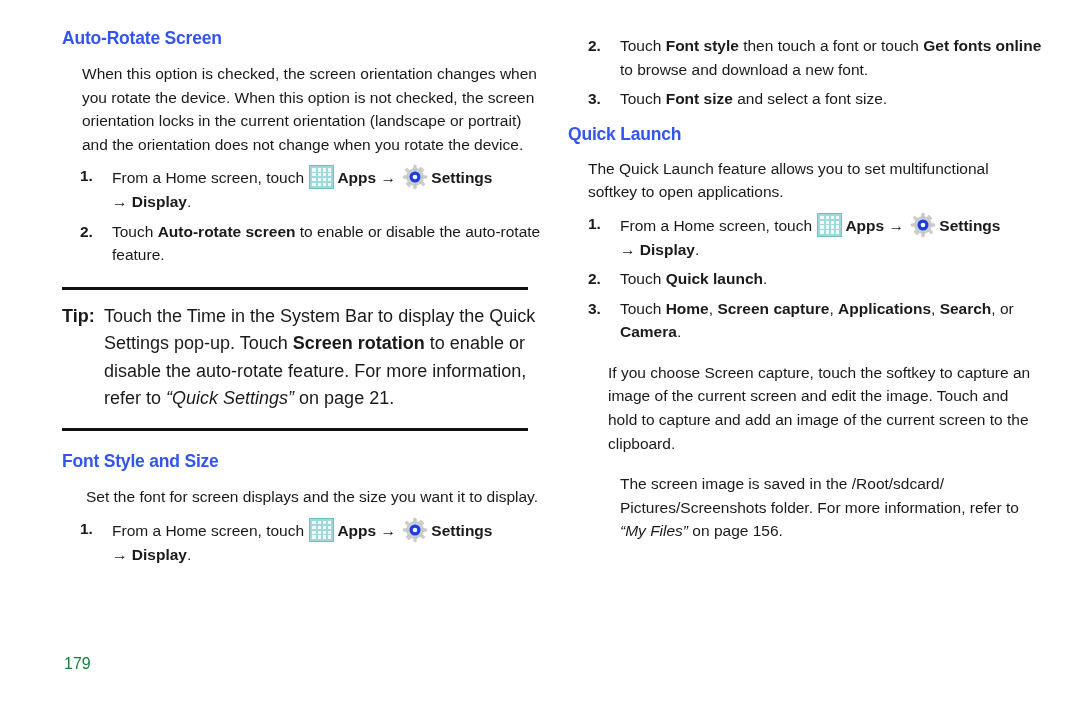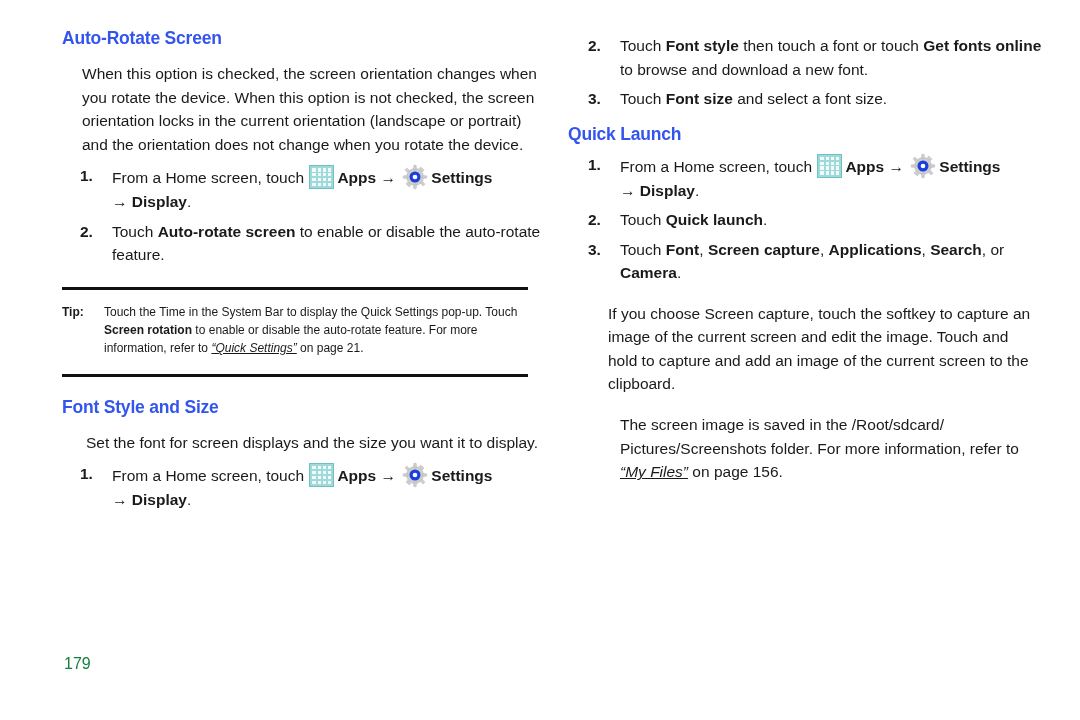--- a/index.html
+++ b/index.html
@@ -55,33 +55,33 @@
   }
   .oitem .num {
     position: absolute;
     left: 18px;
     top: 0;
     font-weight: bold;
     font-size: 15.5px;
   }
   .sub-line { display: block; }
   b, .b { font-weight: bold; }
-  i, .i { font-style: italic; text-decoration: underline; }
+  i, .i { font-style: italic; }
 
   
   .rule {
     border: none;
     border-top: 3.5px solid #111111;
     margin: 0;
     width: 466px;
   }
   .tip {
     position: relative;
     padding-left: 42px;
-    font-size: 12px;
+    font-size: 18px;
     line-height: 1.52;
   }
   .tip .tip-label {
     position: absolute;
     left: 0;
     top: 0;
     font-weight: bold;
   }
 
   
@@ -244,20 +244,21 @@
         <span>Touch </span><b>Font style</b><span> then touch a font or touch </span><b>Get fonts online</b><span> to browse and download a new font.</span>
       </li>
       <li class="oitem" style="padding-left:52px;margin-top:6px;">
         <span class="num" style="left:20px;">3.</span>
         <span>Touch </span><b>Font size</b><span> and select a font size.</span>
       </li>
     </ol>
 
     <div class="h-section" style="margin-top:13px;">Quick Launch</div>
 
+    <div class="p p-indent" style="margin-top:12px;width:446px;">The Quick Launch feature allows you to set multifunctional softkey to open applications.</div>
 
     <ol class="olist" style="margin-top:8px;">
       <li class="oitem" style="padding-left:52px;">
         <span class="num" style="left:20px;">1.</span>
         <span>From a Home screen, touch </span><span class="icon-apps"><span class="grid">
               <i></i>
               <i></i>
               <i></i>
               <i></i>
               <i></i>
@@ -288,21 +289,21 @@
               <circle cx="20" cy="20" r="3.6" fill="#ffffff"></circle>
             </svg></span><b>Settings</b>
         <span class="sub-line"><b class="arrow">→</b>&nbsp;<b>Display</b><span>.</span></span>
       </li>
       <li class="oitem" style="padding-left:52px;margin-top:6px;">
         <span class="num" style="left:20px;">2.</span>
         <span>Touch </span><b>Quick launch</b><span>.</span>
       </li>
       <li class="oitem" style="padding-left:52px;margin-top:6px;">
         <span class="num" style="left:20px;">3.</span>
-        <span>Touch </span><b>Font</b><span>, </span><b>Screen capture</b><span>, </span><b>Applications</b><span>, </span><b>Search</b><span>, or </span><b>Camera</b><span>.</span>
+        <span>Touch </span><b>Home</b><span>, </span><b>Screen capture</b><span>, </span><b>Applications</b><span>, </span><b>Search</b><span>, or </span><b>Camera</b><span>.</span>
       </li>
     </ol>
 
     <div class="p" style="margin-top:17px;margin-left:40px;width:428px;">If you choose Screen capture, touch the softkey to capture an image of the current screen and edit the image. Touch and hold to capture and add an image of the current screen to the clipboard.</div>
 
     <div class="p" style="margin-top:17px;margin-left:52px;width:428px;"><span>The screen image is saved in the /Root/sdcard/ Pictures/Screenshots folder. For more information, refer to </span><i>“My Files”</i><span>  on page 156.</span></div>
   </div>
 
   <div class="folio">179</div>
 </div>

